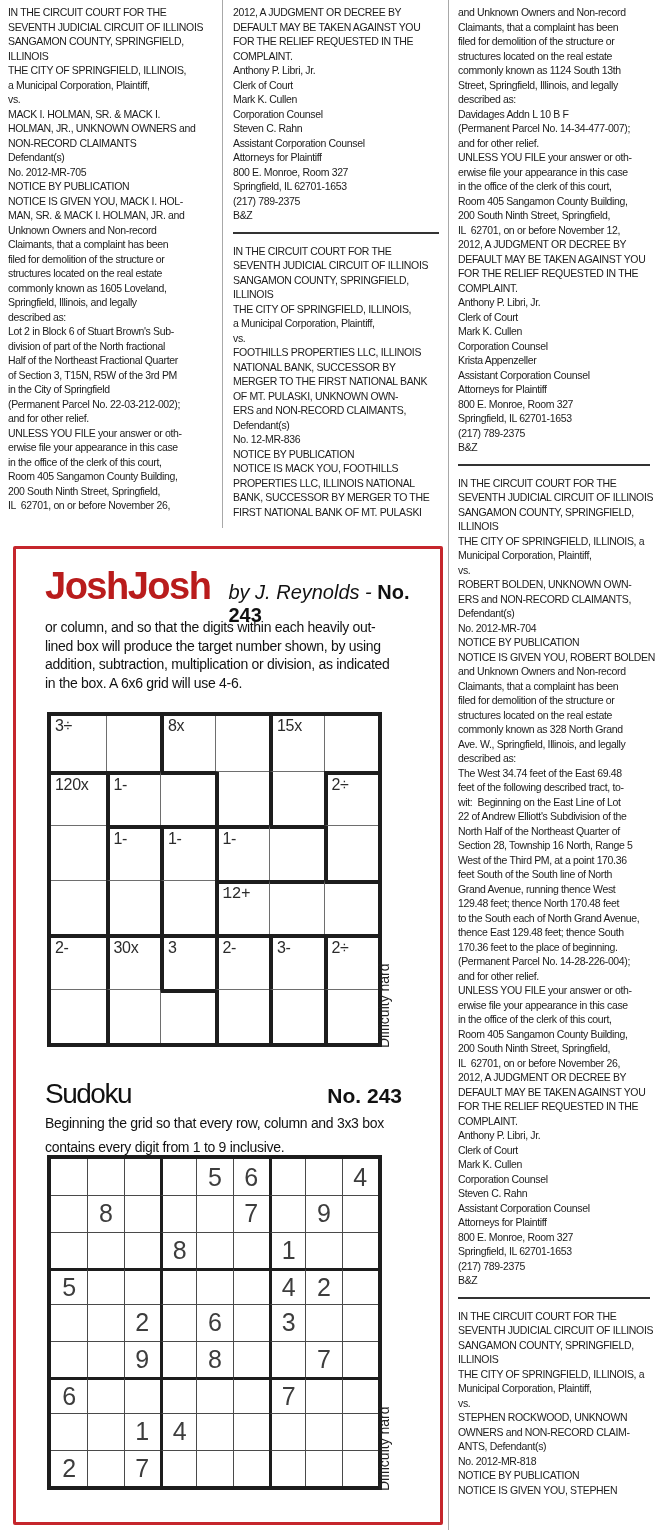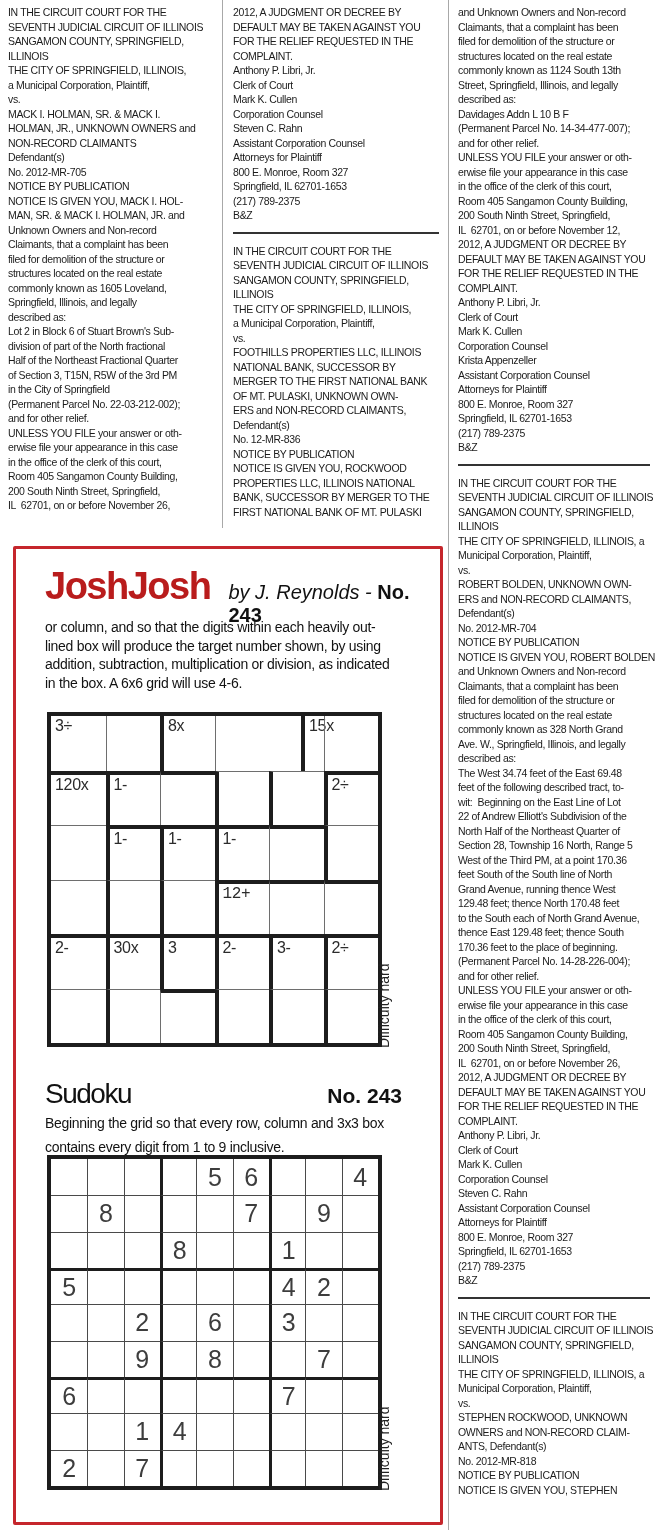--- a/index.html
+++ b/index.html
@@ -117,21 +117,21 @@
       <div class="legal-line">a Municipal Corporation, Plaintiff,</div>
       <div class="legal-line">vs.</div>
       <div class="legal-line">FOOTHILLS PROPERTIES LLC, ILLINOIS</div>
       <div class="legal-line">NATIONAL BANK, SUCCESSOR BY</div>
       <div class="legal-line">MERGER TO THE FIRST NATIONAL BANK</div>
       <div class="legal-line">OF MT. PULASKI, UNKNOWN OWN-</div>
       <div class="legal-line">ERS and NON-RECORD CLAIMANTS,</div>
       <div class="legal-line">Defendant(s)</div>
       <div class="legal-line">No. 12-MR-836</div>
       <div class="legal-line">NOTICE BY PUBLICATION</div>
-      <div class="legal-line">NOTICE IS GIVEN YOU, ROCKWOOD</div>
+      <div class="legal-line">NOTICE IS MACK YOU, FOOTHILLS</div>
       <div class="legal-line">PROPERTIES LLC, ILLINOIS NATIONAL</div>
       <div class="legal-line">BANK, SUCCESSOR BY MERGER TO THE</div>
       <div class="legal-line">FIRST NATIONAL BANK OF MT. PULASKI</div>
     </div>
   <div class="legal-col col3">
       <div class="legal-line">and Unknown Owners and Non-record</div>
       <div class="legal-line">Claimants, that a complaint has been</div>
       <div class="legal-line">filed for demolition of the structure or</div>
       <div class="legal-line">structures located on the real estate</div>
       <div class="legal-line">commonly known as 1124 South 13th</div>
@@ -250,21 +250,21 @@
       </div>
     <div class="kenken" id="kenken-grid">
         <div class="kk-cell" style="border-left: none; border-top: none;">
           <span class="kk-label">3÷</span>
         </div>
         <div class="kk-cell" style="border-left: 1px solid rgb(110, 110, 110); border-top: none;"></div>
         <div class="kk-cell" style="border-left: 4px solid rgb(29, 29, 29); border-top: none; text-decoration: underline;">
           <span class="kk-label">8x</span>
         </div>
         <div class="kk-cell" style="border-left: 1px solid rgb(110, 110, 110); border-top: none;"></div>
-        <div class="kk-cell" style="border-left: 4px solid rgb(29, 29, 29); border-top: none; margin-left: 32px;">
+        <div class="kk-cell" style="border-left: 4px solid rgb(29, 29, 29); border-top: none;">
           <span class="kk-label">15x</span>
         </div>
         <div class="kk-cell" style="border-left: 1px solid rgb(110, 110, 110); border-top: none;"></div>
         <div class="kk-cell" style="border-left: none; border-top: 4px solid rgb(29, 29, 29);">
           <span class="kk-label">120x</span>
         </div>
         <div class="kk-cell" style="border-left: 4px solid rgb(29, 29, 29); border-top: 4px solid rgb(29, 29, 29);">
           <span class="kk-label">1-</span>
         </div>
         <div class="kk-cell" style="border-left: 1px solid rgb(110, 110, 110); border-top: 4px solid rgb(29, 29, 29);"></div>

